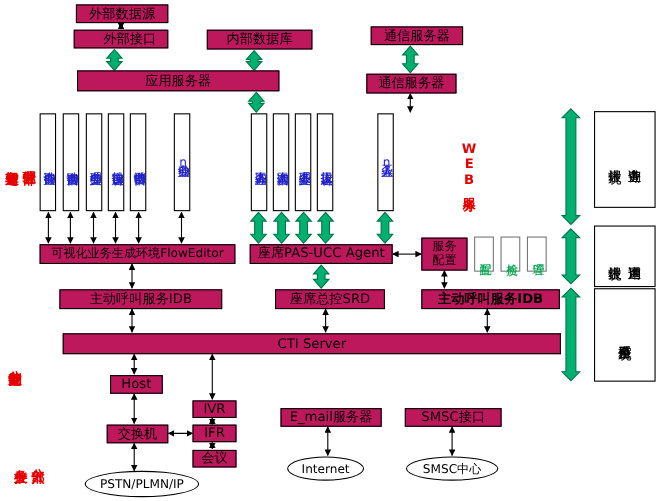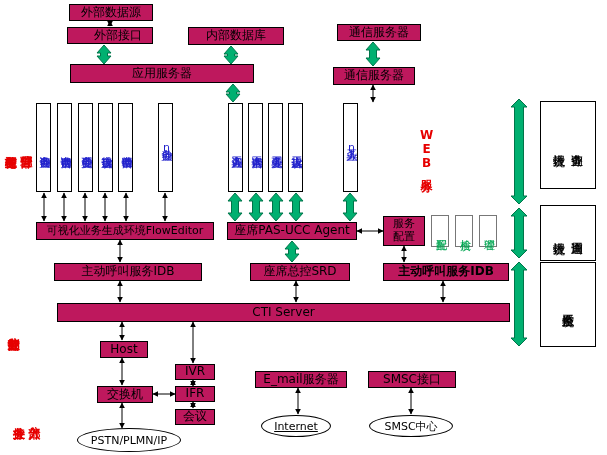--- a/index.html
+++ b/index.html
@@ -107,21 +107,21 @@
       <div class="node hbox" style="left: 383px; top: 263px; width: 126px; height: 18px; font-weight: bold;">主动呼叫服务IDB</div>
       <div class="node hbox" style="left: 57px; top: 303px; width: 453px; height: 19px;">CTI Server</div>
       <div class="node hbox" style="left: 100px; top: 341px; width: 48px; height: 17px;">Host</div>
       <div class="node hbox" style="left: 175px; top: 364px; width: 40px; height: 16px;">IVR</div>
       <div class="node hbox" style="left: 97px; top: 386px; width: 56px; height: 17px;">交换机</div>
       <div class="node hbox" style="left: 175px; top: 386px; width: 40px; height: 16px;">IFR</div>
       <div class="node hbox" style="left: 175px; top: 409px; width: 40px; height: 16px;">会议</div>
       <div class="node hbox" style="left: 255px; top: 371px; width: 92px; height: 17px;">E_mail服务器</div>
       <div class="node hbox" style="left: 368px; top: 371px; width: 88px; height: 17px;">SMSC接口</div>
       <div class="node ellipse" style="left: 77px; top: 428px; width: 104px; height: 24px;">PSTN/PLMN/IP</div>
-      <div class="node ellipse" style="left: 261px; top: 415px; width: 70px; height: 22px; text-decoration: underline;">Internet</div>
+      <div class="node ellipse" style="left: 261px; top: 415px; width: 70px; height: 22px;">Internet</div>
       <div class="node ellipse" style="left: 369px; top: 415px; width: 84px; height: 22px;">SMSC中心</div>
       <div class="node rlabel" style="left: 2px; top: 85px; width: 32px; height: 122px;">业务逻辑与
 管理部分</div>
       <div class="node rlabel" style="left: 4px; top: 288px; width: 18px; height: 80px;">业务控制部分</div>
       <div class="node rlabel" style="left: 10px; top: 393px; width: 32px; height: 48px;">业务接
 入部分</div>
     </div>
 </div>
 
 </body></html>

